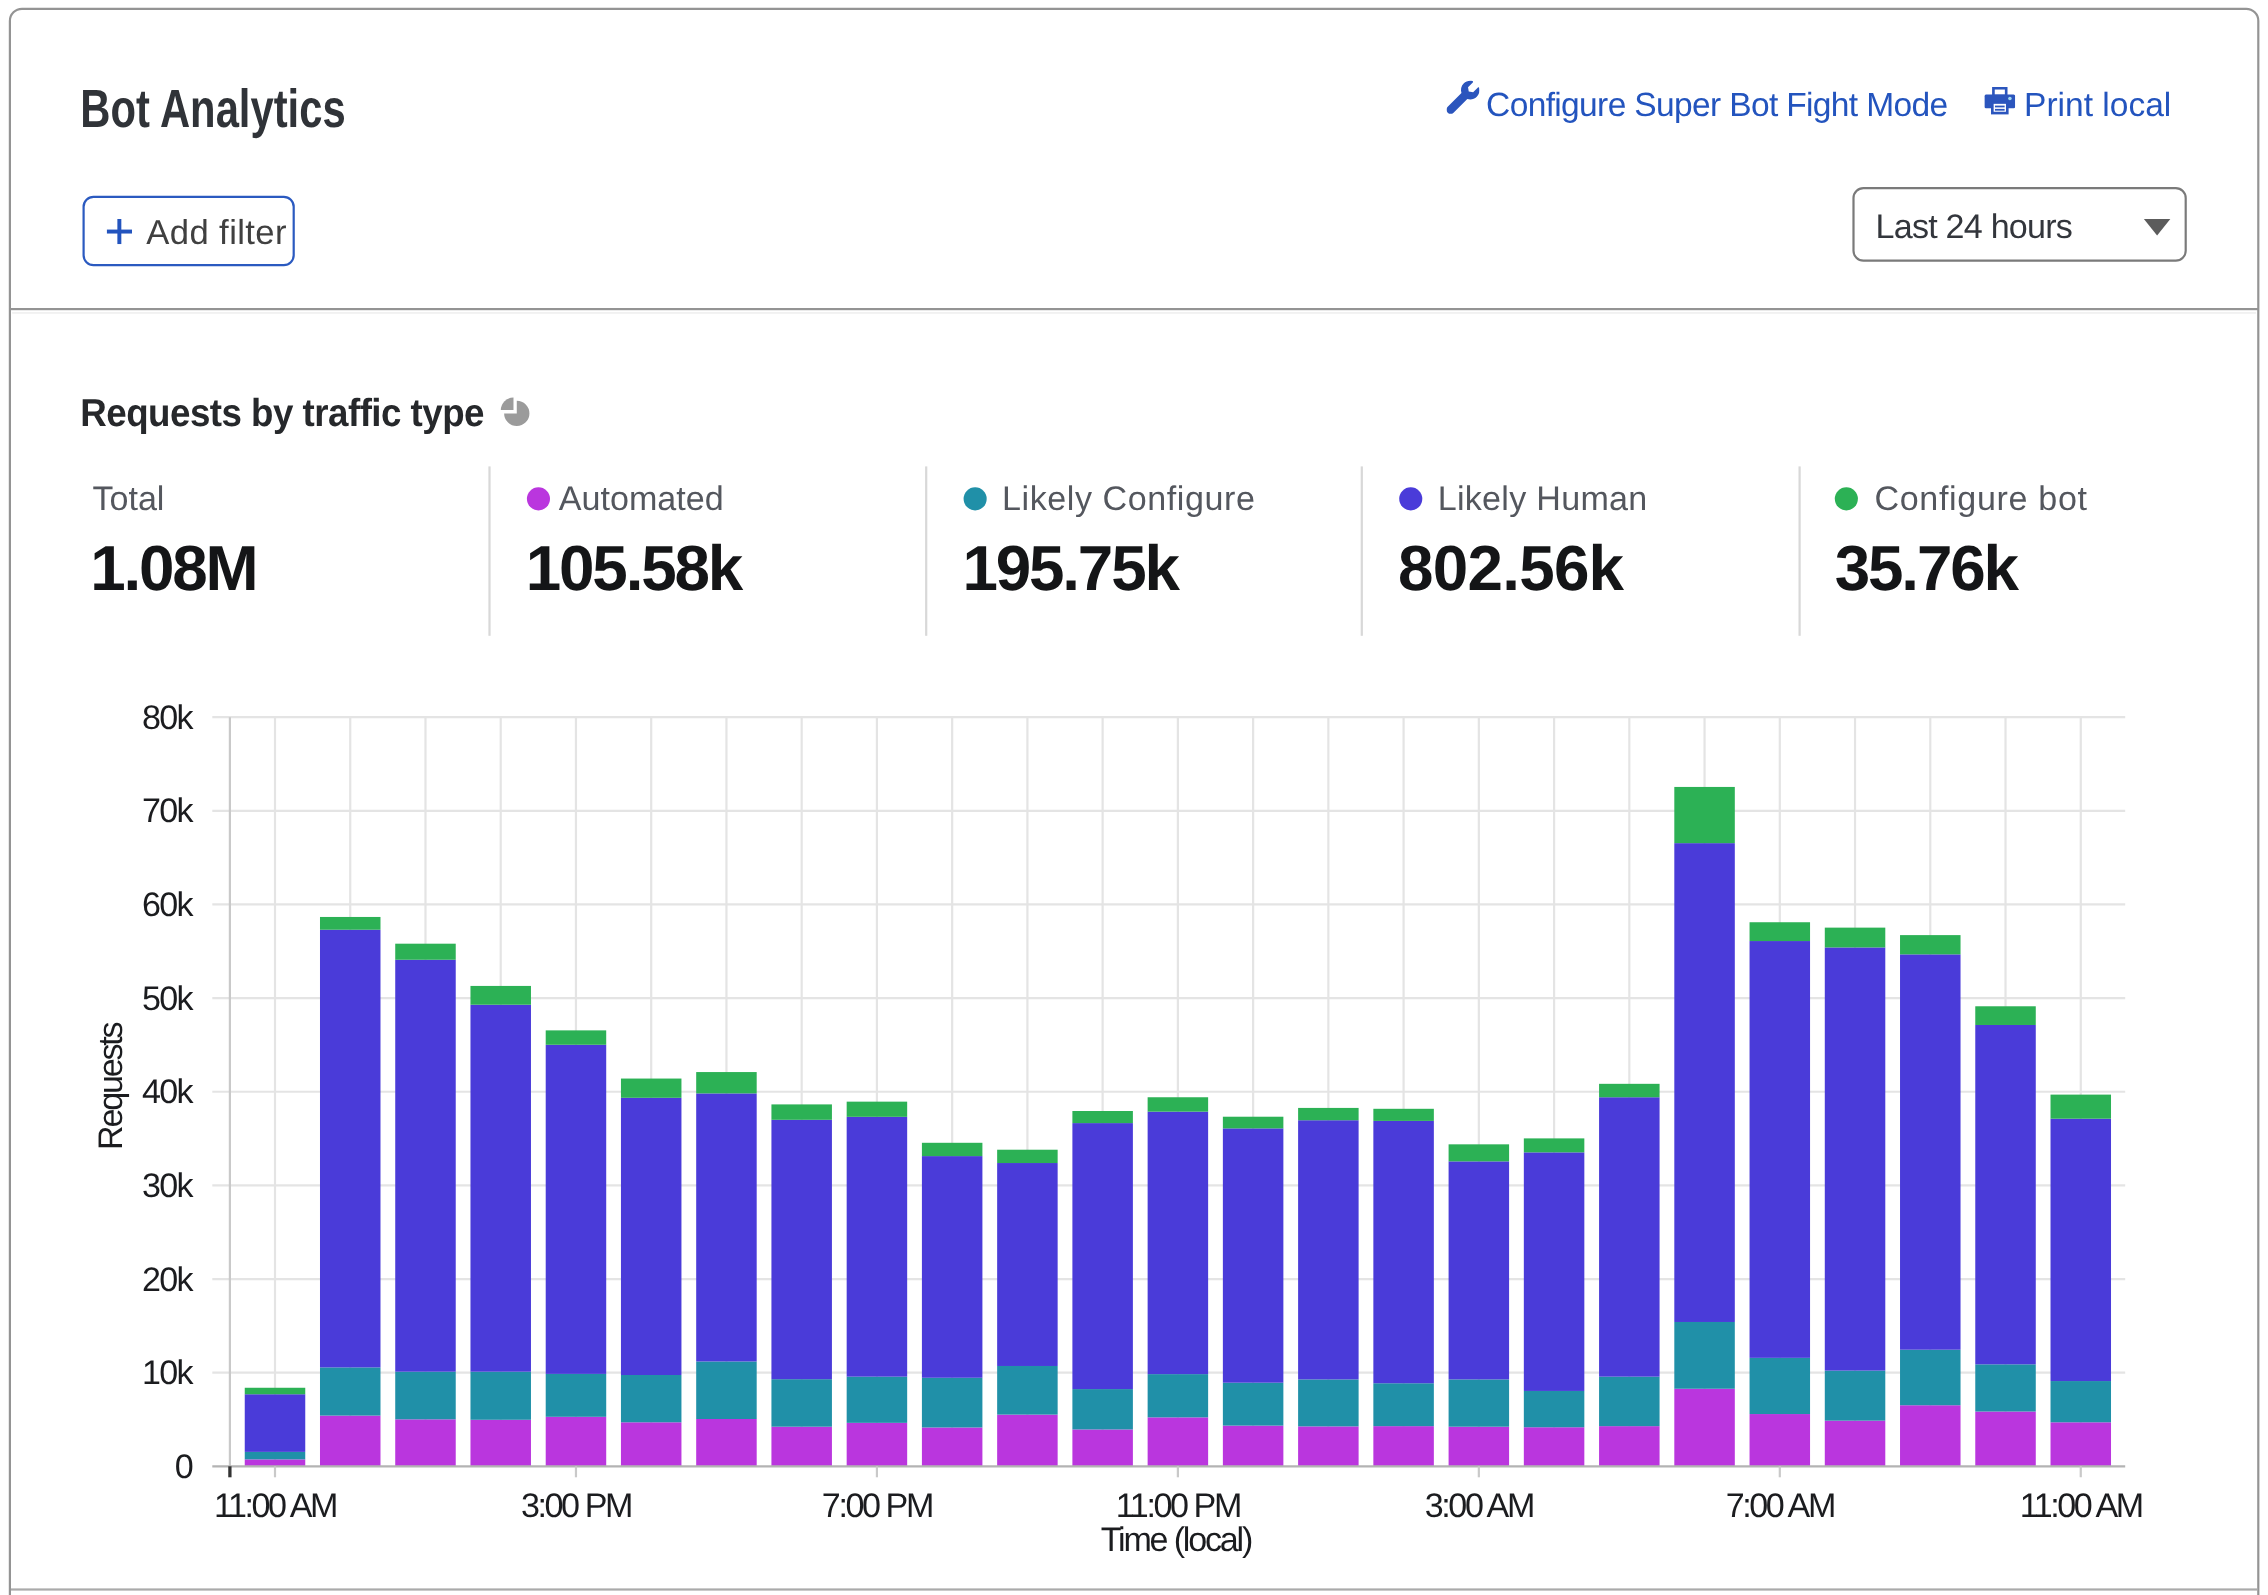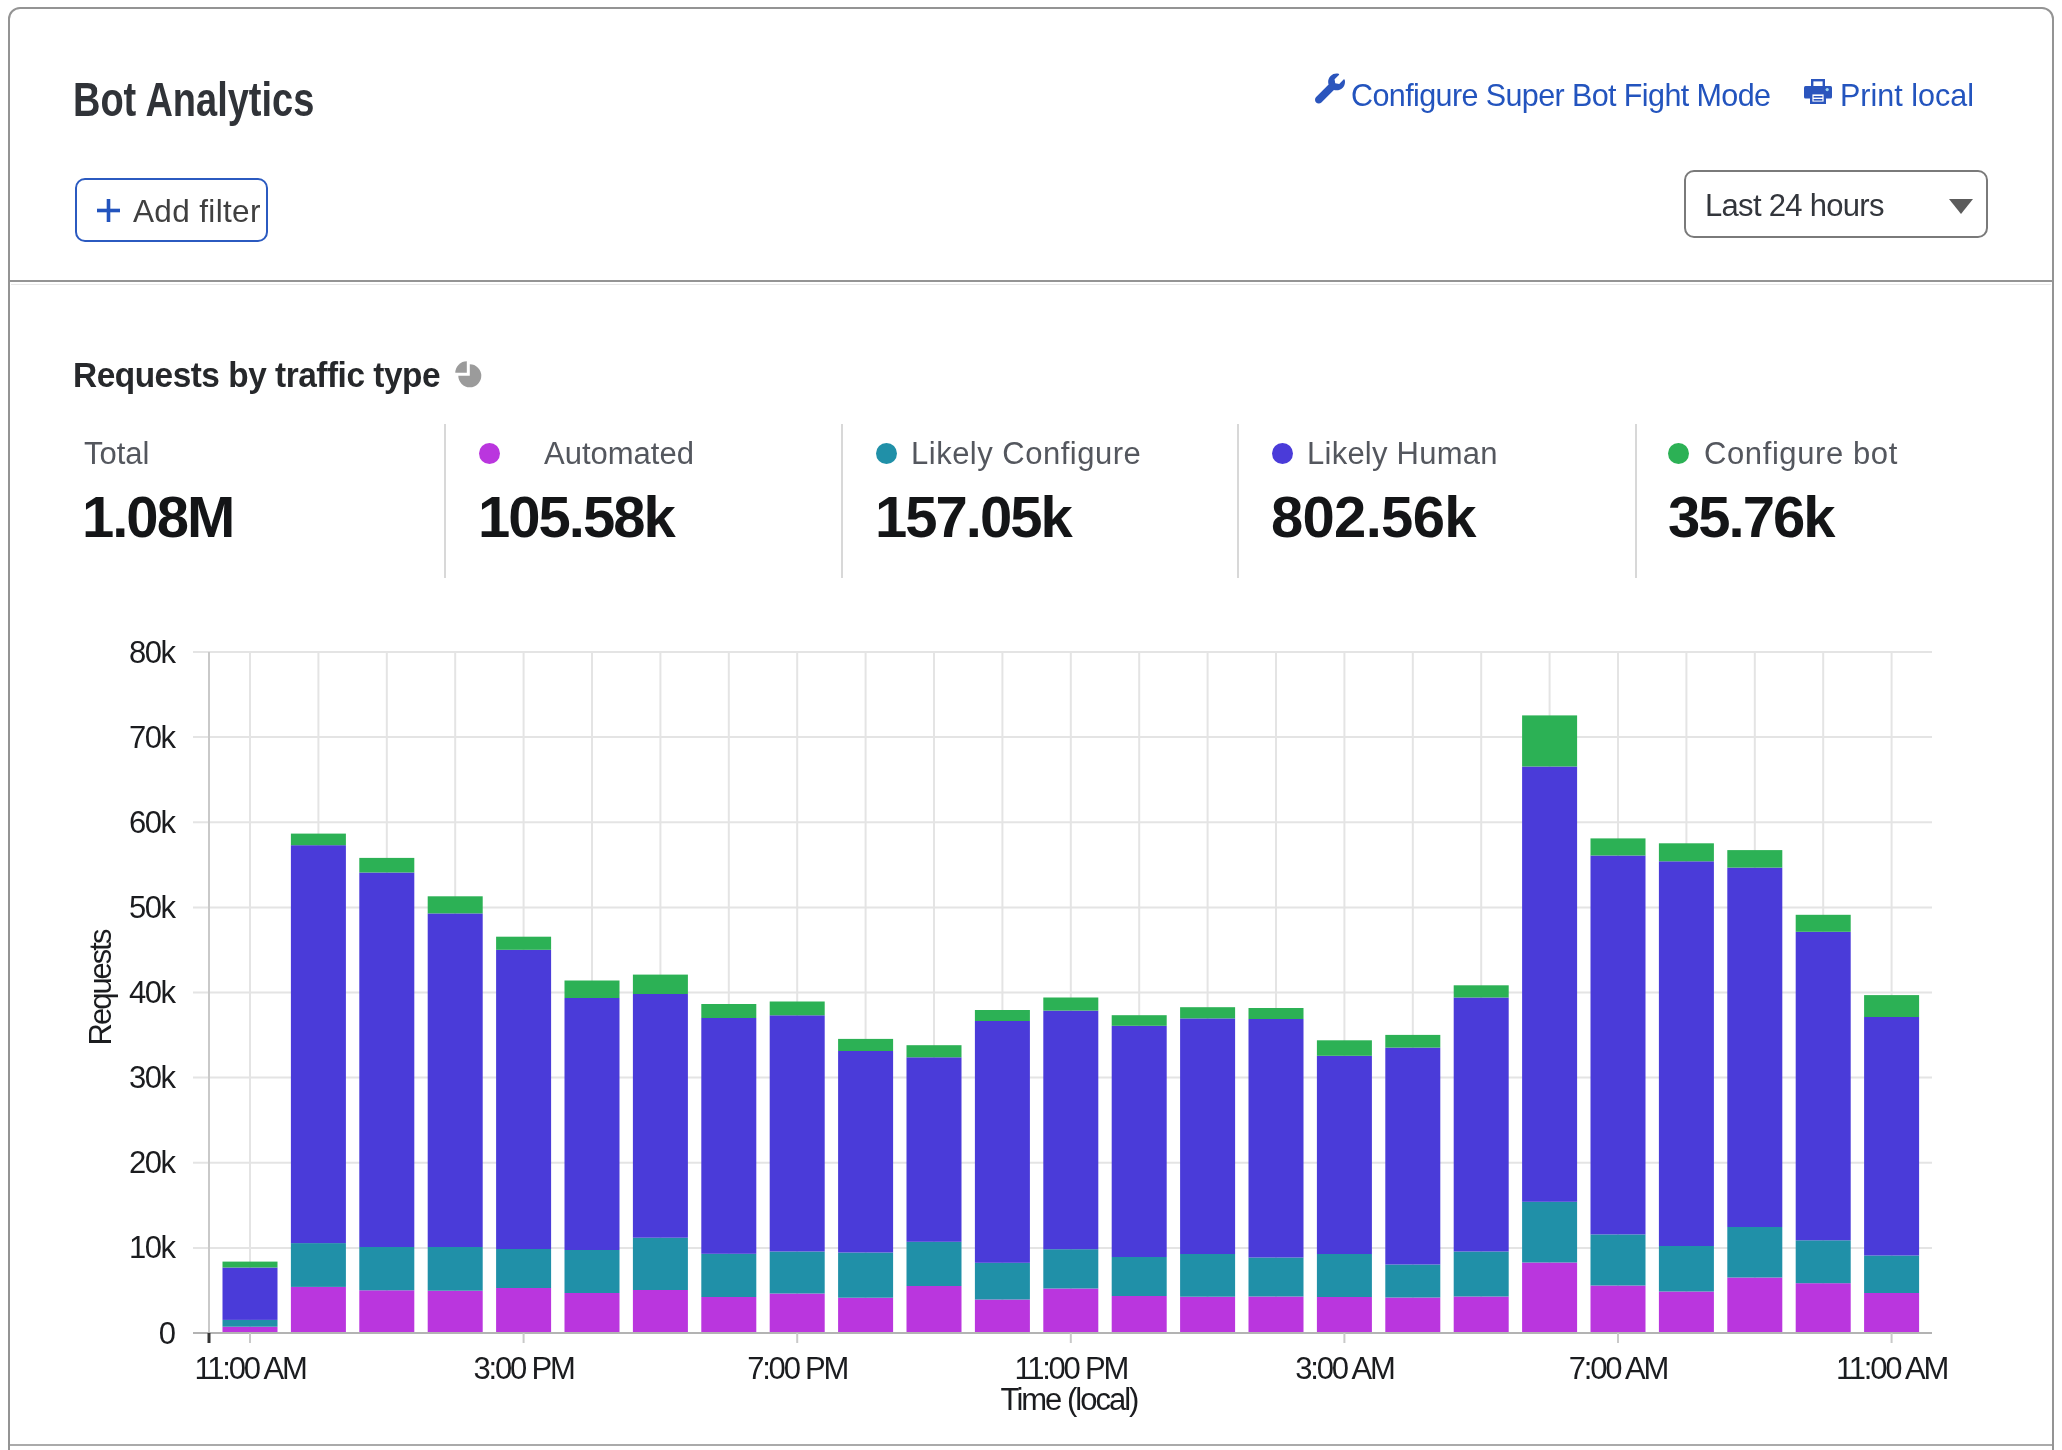--- a/index.html
+++ b/index.html
@@ -47,26 +47,26 @@
 
 <div class="abs" style="left:444px;top:424px;width:2px;height:154px;background:#d8d8d8;"></div>
 <div class="abs" style="left:841px;top:424px;width:2px;height:154px;background:#d8d8d8;"></div>
 <div class="abs" style="left:1237px;top:424px;width:2px;height:154px;background:#d8d8d8;"></div>
 <div class="abs" style="left:1635px;top:424px;width:2px;height:154px;background:#d8d8d8;"></div>
 
 <div class="abs" style="left:84px;top:435.5px;font-size:31px;color:#54575e;">Total</div>
 <div class="abs" style="left:82px;top:482.5px;font-size:58px;font-weight:700;color:#141517;letter-spacing:-2px;">1.08M</div>
 
 <div class="abs" style="left:479px;top:443px;width:21px;height:21px;border-radius:50%;background:#ba36de;"></div>
-<div class="abs" style="left:544px;top:435.5px;font-size:31px;color:#54575e;">Automated</div>
+<div class="abs" style="left:508px;top:435.5px;font-size:31px;color:#54575e;">Automated</div>
 <div class="abs" style="left:478px;top:482.5px;font-size:58px;font-weight:700;color:#141517;letter-spacing:-2px;">105.58k</div>
 
 <div class="abs" style="left:876px;top:443px;width:21px;height:21px;border-radius:50%;background:#2090a8;"></div>
 <div class="abs" style="left:911px;top:435.5px;font-size:31px;color:#54575e;letter-spacing:0.5px;">Likely Configure</div>
-<div class="abs" style="left:875px;top:482.5px;font-size:58px;font-weight:700;color:#141517;letter-spacing:-2px;">157.05k</div>
+<div class="abs" style="left:875px;top:482.5px;font-size:58px;font-weight:700;color:#141517;letter-spacing:-2px;">195.75k</div>
 
 <div class="abs" style="left:1272px;top:443px;width:21px;height:21px;border-radius:50%;background:#4a3bd9;"></div>
 <div class="abs" style="left:1307px;top:435.5px;font-size:31px;color:#54575e;letter-spacing:0.25px;">Likely Human</div>
 <div class="abs" style="left:1271px;top:482.5px;font-size:58px;font-weight:700;color:#141517;letter-spacing:-0.7px;">802.56k</div>
 
 <div class="abs" style="left:1668px;top:443px;width:21px;height:21px;border-radius:50%;background:#2cb155;"></div>
 <div class="abs" style="left:1704px;top:435.5px;font-size:31px;color:#54575e;letter-spacing:0.6px;">Configure bot</div>
 <div class="abs" style="left:1668px;top:482.5px;font-size:58px;font-weight:700;color:#141517;letter-spacing:-2px;">35.76k</div>
 
 <svg style="position:absolute;left:0;top:600px" width="2062" height="850" viewBox="0 600 2062 850">

